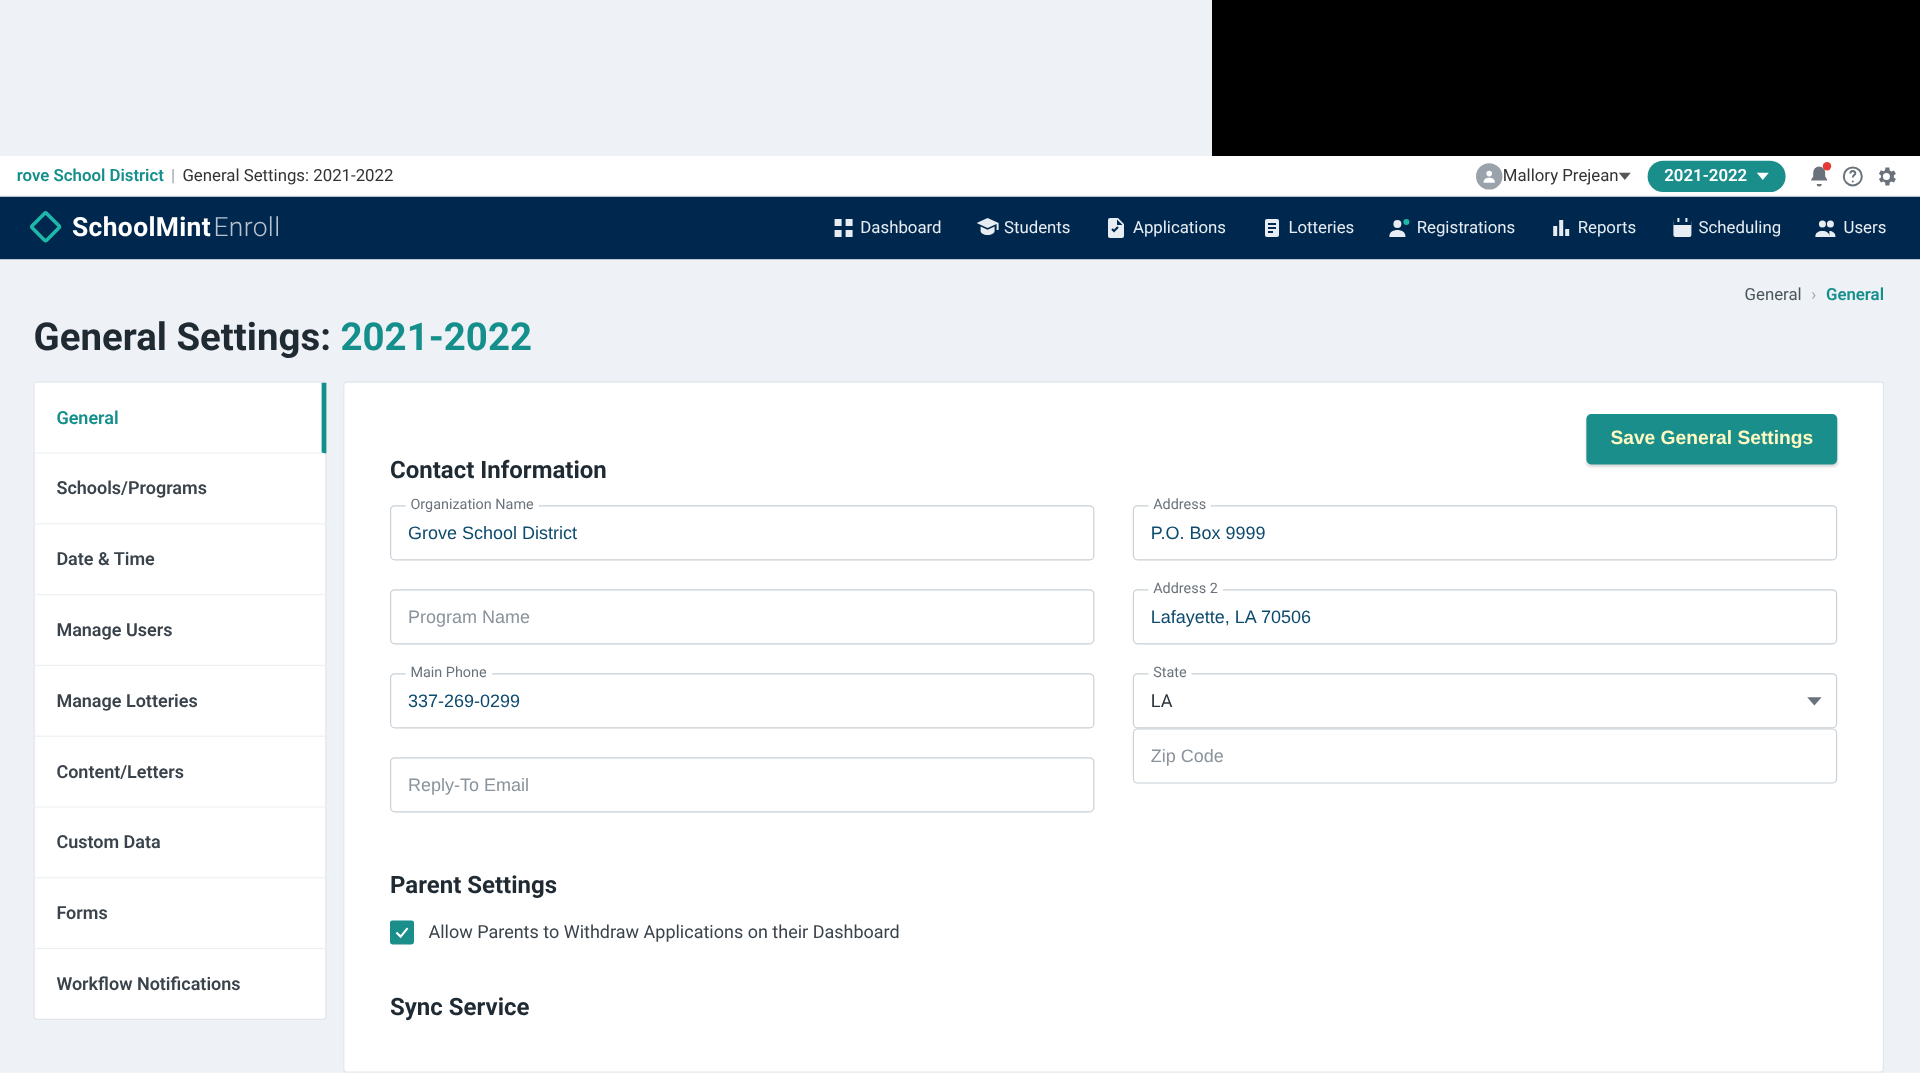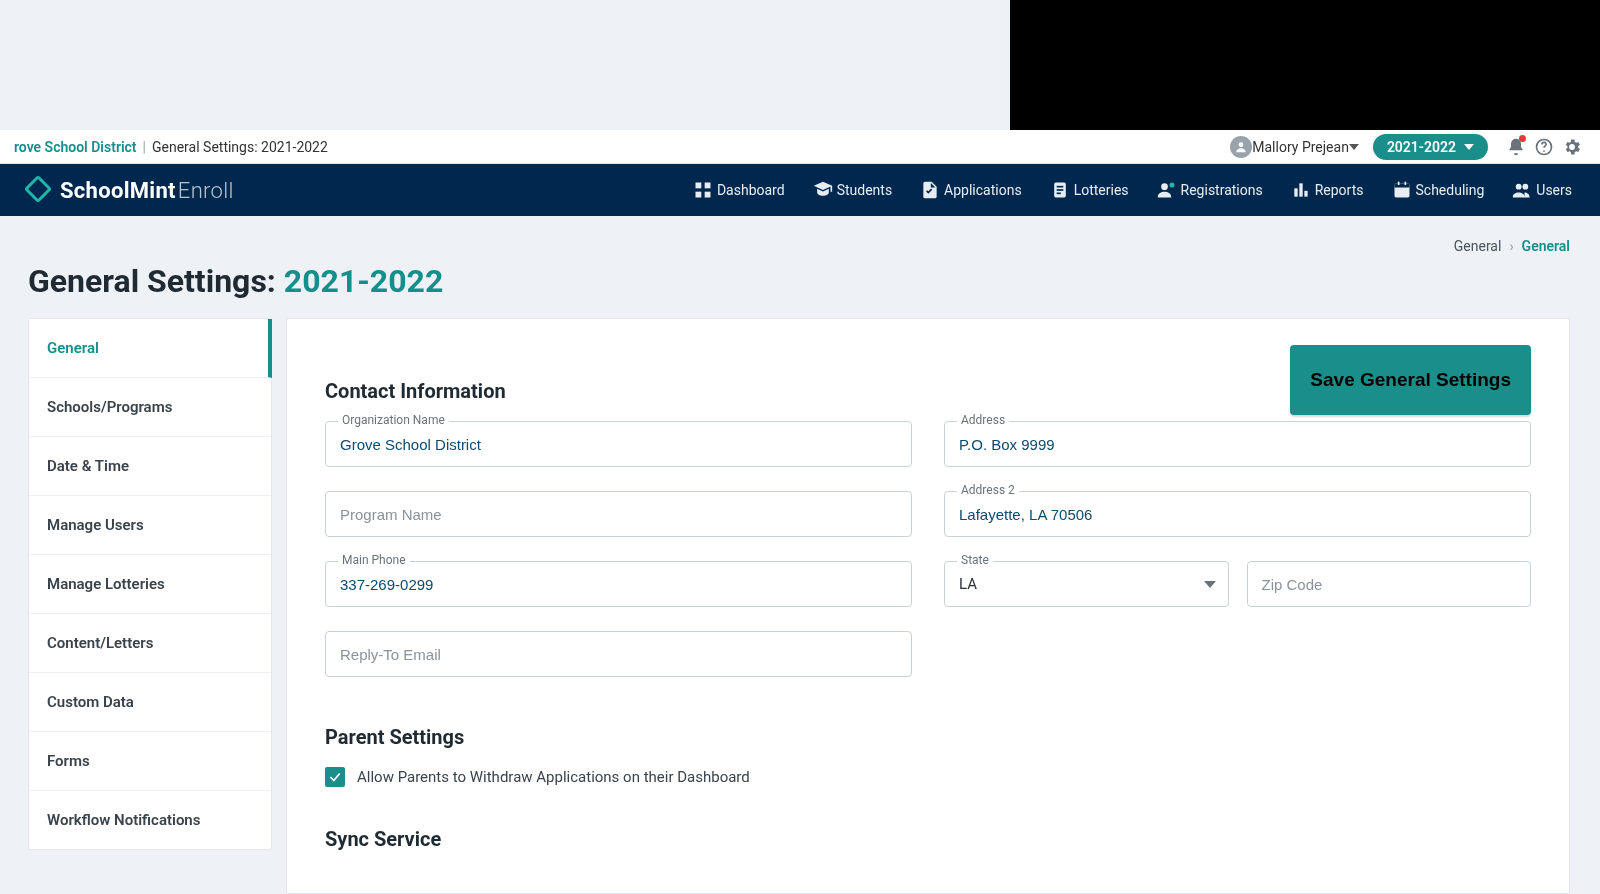--- a/index.html
+++ b/index.html
@@ -35,32 +35,32 @@
 
 .page-title { position:absolute; top:262px; left:28px; font-size:32px; font-weight:700; color:#1f2a33; }
 .page-title .yr { color:#158f8b; }
 
 .sidebar { position:absolute; top:318px; left:28px; width:244px; background:#fff; border:1px solid #e2e6ea; border-radius:3px; }
 .sidebar .item { padding:20px 18px; font-size:15px; color:#3a434b; border-bottom:1px solid #edf0f3; cursor:pointer; font-weight:600; }
 .sidebar .item:last-child { border-bottom:none; }
 .sidebar .item.active { color:#158f8b; border-right:4px solid #158f8b; margin-right:-1px; background:#fff; position:relative; }
 
 .panel { position:absolute; top:318px; left:286px; right:30px; bottom:0; background:#fff; border:1px solid #e2e6ea; border-radius:3px; padding:30px 38px 0; overflow:hidden; }
-.save-btn { position:absolute; top:26px; right:38px; background:#1a8e8a; color:#000000; border:none; border-radius:4px; padding:24px 20px; font-size:19px; font-weight:600; cursor:pointer; box-shadow:0 2px 2px rgba(0,0,0,.15); }
+.save-btn { position:absolute; top:26px; right:38px; background:#1a8e8a; color:#fef9c3; border:none; border-radius:4px; padding:12px 20px; font-size:16px; font-weight:600; cursor:pointer; box-shadow:0 2px 2px rgba(0,0,0,.15); }
 
 .section-h { font-size:20px; font-weight:700; color:#1f2a33; margin:26px 0 18px; }
 .section-h.first { margin-top:30px; }
 .field { position:relative; border:1px solid #c9d0d6; border-radius:4px; background:#fff; height:46px; }
 .field .flabel { position:absolute; top:-9px; left:12px; background:#fff; padding:0 4px; font-size:12px; color:#6a737b; }
 .field input { border:none; outline:none; width:100%; height:100%; padding:0 14px; font-size:15px; color:#0c4a6e; background:transparent; }
 .field input::placeholder { color:#8a939b; }
 .field.select { display:flex; align-items:center; justify-content:space-between; padding:0 12px 0 14px; font-size:15px; color:#2b333a; cursor:pointer; }
 .field.select .tri { width:0; height:0; border-left:6px solid transparent; border-right:6px solid transparent; border-top:7px solid #6a737b; }
 
-.row-state-zip { display:grid; grid-template-columns:1fr 1fr; column-gap:18px; }
+.row-state-zip { display:grid; grid-template-columns:1fr; column-gap:18px; }
 .col-left, .col-right { display:flex; flex-direction:column; gap:24px; }
 .cols { display:grid; grid-template-columns:1fr 1fr; column-gap:32px; }
 
 .checkbox-row { display:flex; align-items:center; gap:12px; margin-top:4px; }
 .cb { width:20px; height:20px; background:#1a8e8a; border-radius:2px; display:flex; align-items:center; justify-content:center; cursor:pointer; }
 .cb svg { width:14px; height:14px; stroke:#fff; stroke-width:3; fill:none; }
 .checkbox-row .clabel { font-size:15px; color:#3a434b; }
 
 svg { display:block; }
 </style>

